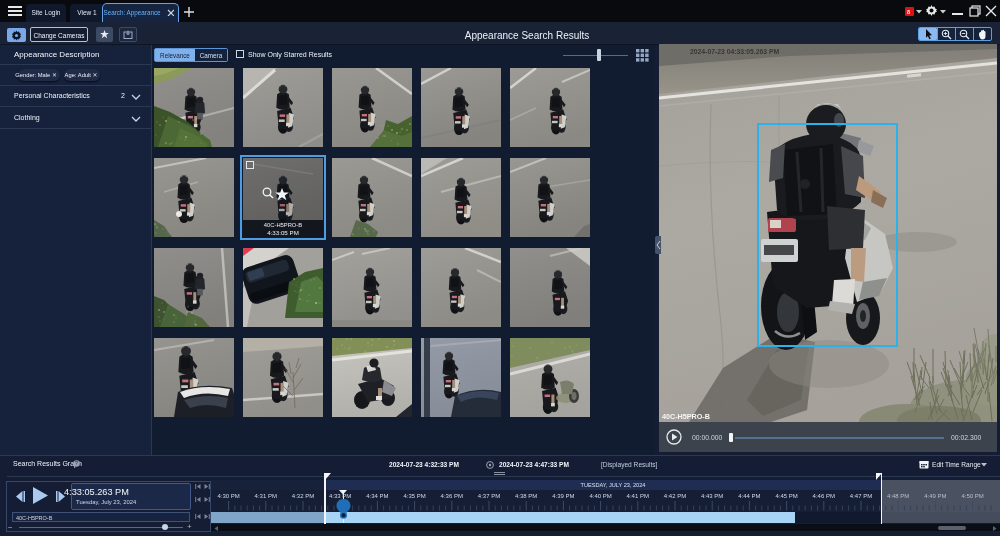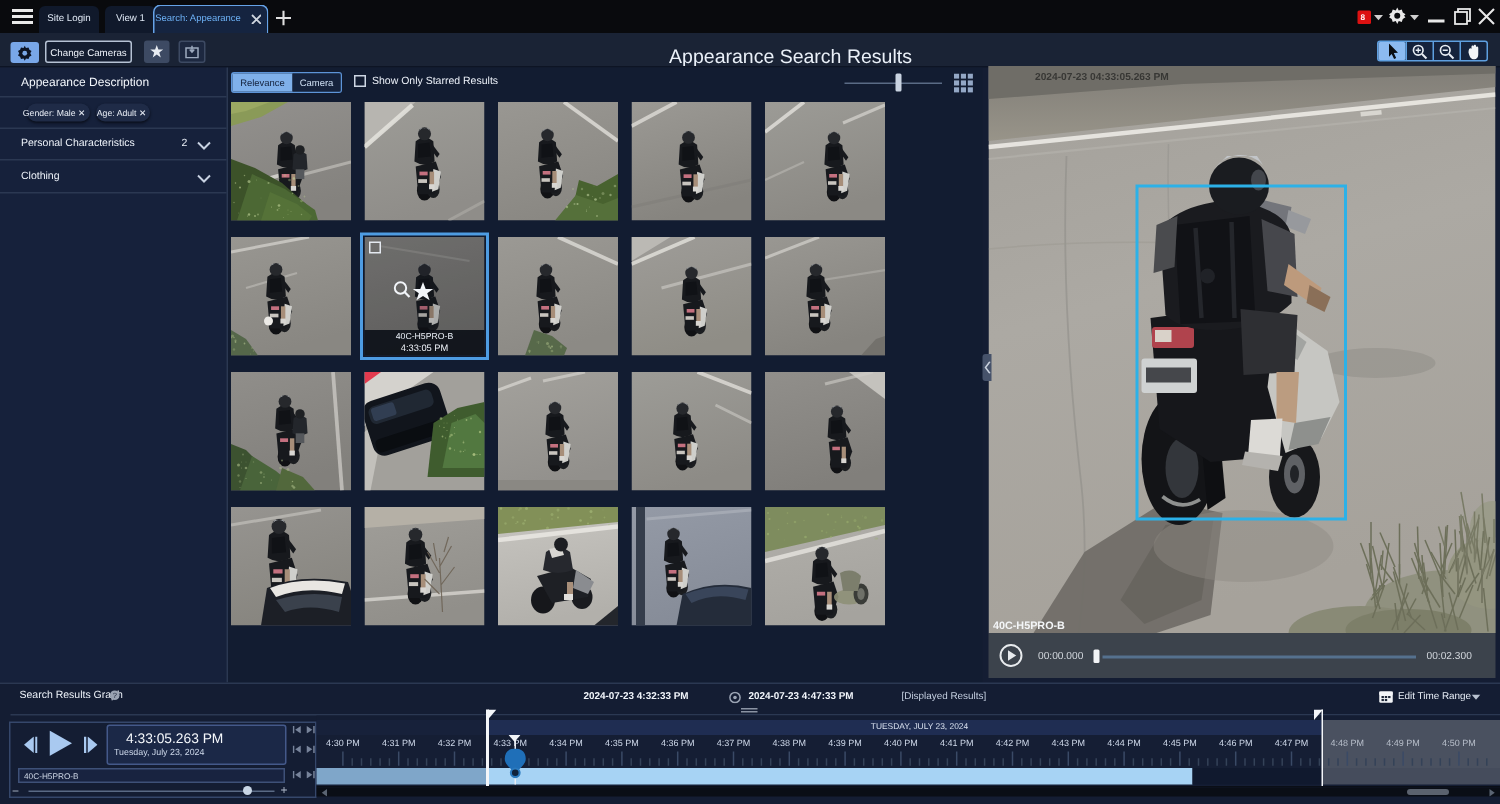--- a/index.html
+++ b/index.html
@@ -52,21 +52,21 @@
 <div class="txt" style="left:59px;top:31.5px;font-size:6.5px;color:#eef3fa;transform:translateX(-50%);">Change Cameras</div>
 <div class="abs" style="left:96px;top:27px;width:17px;height:15px;background:#3d4a63;border-radius:2px;"></div>
 <svg class="abs" style="left:100px;top:30px;" width="9" height="9" viewBox="0 0 9 9">
     <path d="M4.5 0 L5.6 3 L8.8 3 L6.2 5 L7.2 8.3 L4.5 6.3 L1.8 8.3 L2.8 5 L0.2 3 L3.4 3 Z" fill="#e8ecf2"></path>
   </svg>
 <div class="abs" style="left:119px;top:27px;width:18px;height:15px;background:#1d2840;border:1px solid #3d4a63;border-radius:2px;"></div>
 <svg class="abs" style="left:123px;top:30px;" width="10" height="9" viewBox="0 0 10 9">
     <rect x="1" y="2" width="8" height="6.5" fill="none" stroke="#9daabf" stroke-width="1"></rect>
     <path d="M5 0.5 L5 4.5 M3.5 3 L5 4.8 L6.5 3" stroke="#9daabf" stroke-width="1" fill="none"></path>
   </svg>
-<div class="txt" style="left:527px;top:30px;font-size:13px;color:#eaf0f8;transform:translateX(-50%);">Appearance Search Results</div>
+<div class="txt" style="left:527px;top:30px;font-size:10px;color:#eaf0f8;transform:translateX(-50%);">Appearance Search Results</div>
 <div class="abs" style="left:918px;top:27px;width:74px;height:14px;border:1px solid #5e9fe0;border-radius:2px;background:#15223c;"></div>
 <div class="abs" style="left:919px;top:28px;width:18px;height:12px;background:#8cbaf0;border-radius:1px;"></div>
 <svg class="abs" style="left:924px;top:29px;" width="9" height="11" viewBox="0 0 9 11">
     <path d="M2 0 L8 6.2 L5.2 6.4 L6.8 9.6 L5.4 10.3 L3.8 7 L2 8.8 Z" fill="#0a0d12"></path>
   </svg>
 <div class="abs" style="left:937px;top:28px;width:1px;height:12px;background:#5e9fe0;"></div>
 <svg class="abs" style="left:941px;top:29px;" width="11" height="11" viewBox="0 0 11 11">
     <circle cx="4.5" cy="4.5" r="3.2" fill="none" stroke="#e8edf4" stroke-width="1.1"></circle>
     <path d="M7 7 L10 10" stroke="#e8edf4" stroke-width="1.3"></path>
     <path d="M2.8 4.5 L6.2 4.5 M4.5 2.8 L4.5 6.2" stroke="#e8edf4" stroke-width="0.9"></path>
@@ -1048,21 +1048,21 @@
     <rect x="7.5" y="0" width="1.5" height="11" fill="#a9c9f0"></rect>
   </svg>
 <svg class="abs" style="left:33px;top:487px;" width="15" height="17" viewBox="0 0 15 17">
     <path d="M0 0 L15 8.5 L0 17 Z" fill="#a9c9f0"></path>
   </svg>
 <svg class="abs" style="left:56px;top:491px;" width="9" height="11" viewBox="0 0 9 11">
     <rect x="0" y="0" width="1.5" height="11" fill="#a9c9f0"></rect>
     <path d="M2.5 0 L9 5.5 L2.5 11 Z" fill="#a9c9f0"></path>
   </svg>
 <div class="abs" style="left:71px;top:482.5px;width:120px;height:27px;border:1px solid #44598a;background:#1b2847;border-radius:2px;"></div>
-<div class="txt" style="left:84px;top:487px;font-size:9.2px;color:#f4f7fb;">4:33:05.263 PM</div>
+<div class="txt" style="left:64px;top:487px;font-size:9.2px;color:#f4f7fb;">4:33:05.263 PM</div>
 <div class="txt" style="left:76px;top:499px;font-size:5.9px;color:#ccd7e9;">Tuesday, July 23, 2024</div>
 <svg class="abs" style="left:195px;top:483.5px;" width="6" height="5" viewBox="0 0 6 5">
     <rect x="0.2" width="1" height="5" fill="#77839a"></rect>
     <path d="M5.5 0 L1.8 2.5 L5.5 5 Z" fill="#77839a"></path>
   </svg>
 <svg class="abs" style="left:203.5px;top:483.5px;" width="6" height="5" viewBox="0 0 6 5">
     <path d="M0.5 0 L4.2 2.5 L0.5 5 Z" fill="#77839a"></path>
     <rect x="4.8" width="1" height="5" fill="#77839a"></rect>
   </svg>
 <svg class="abs" style="left:195px;top:497px;" width="6" height="5" viewBox="0 0 6 5">

